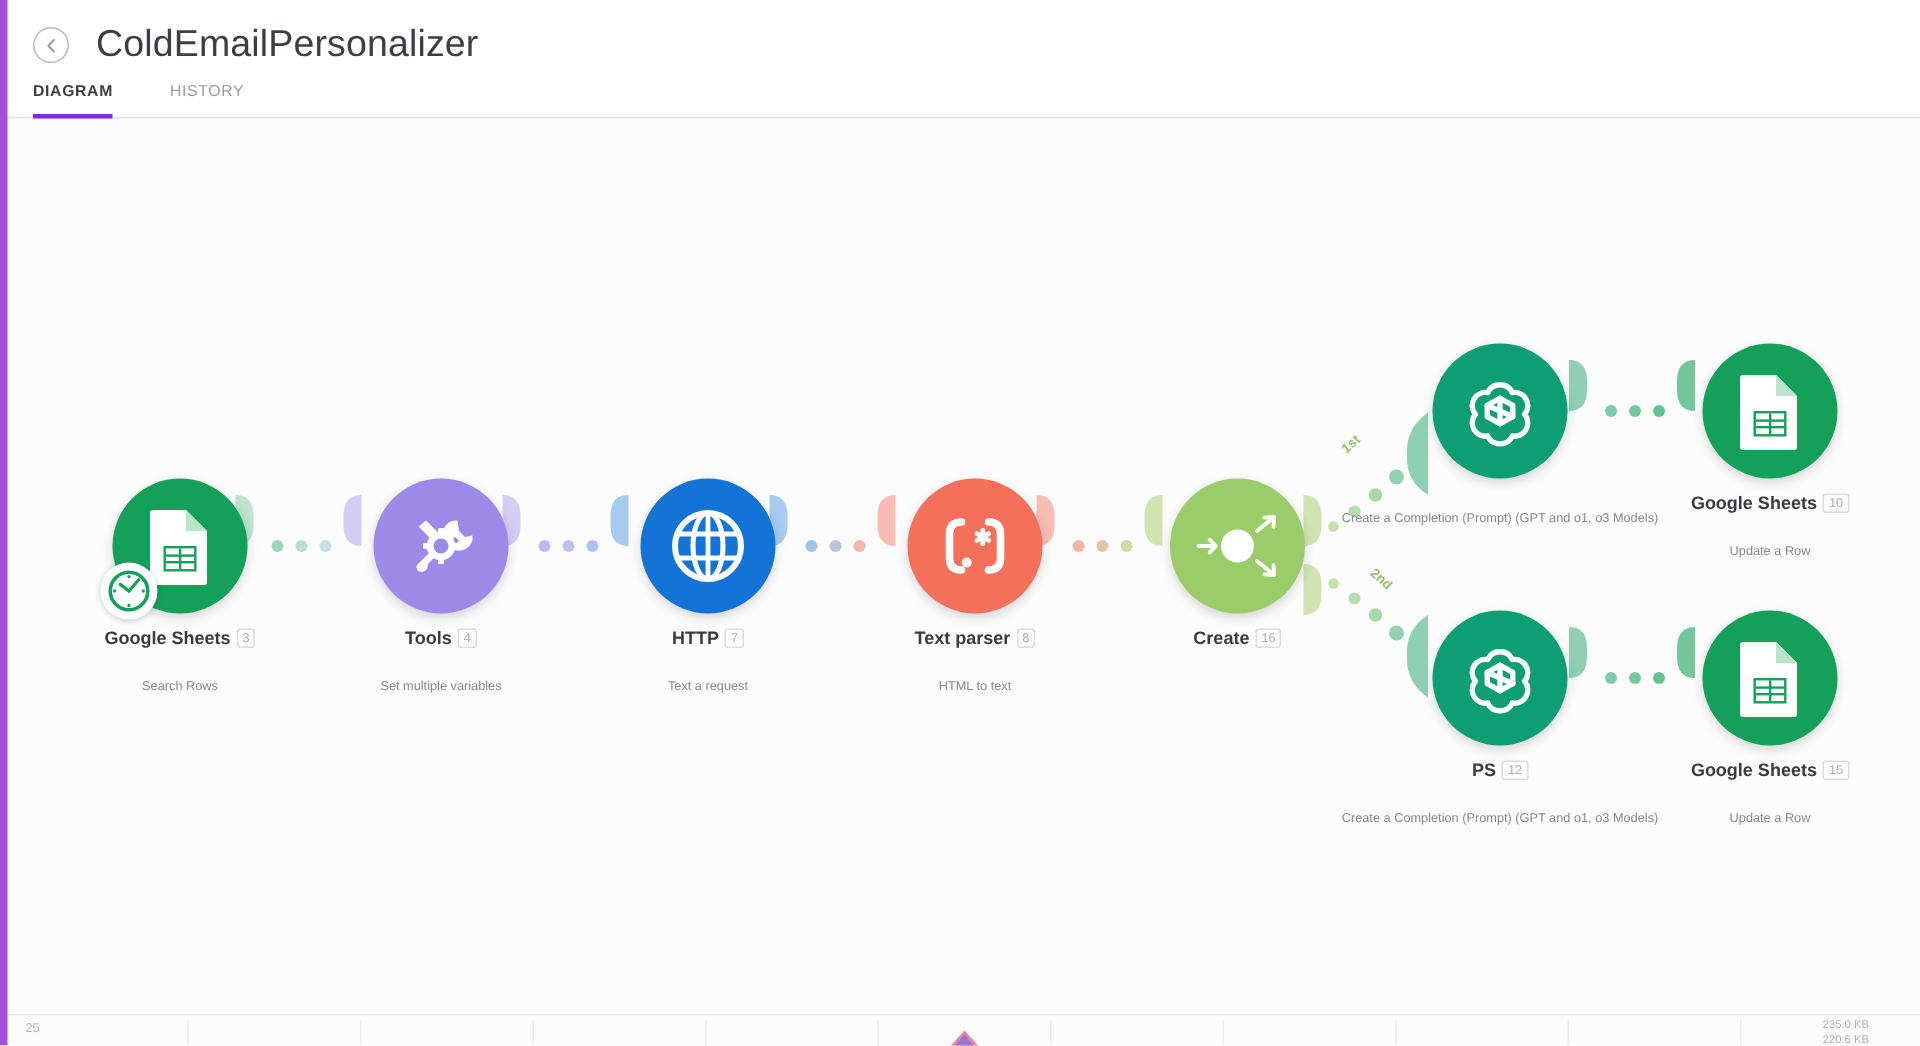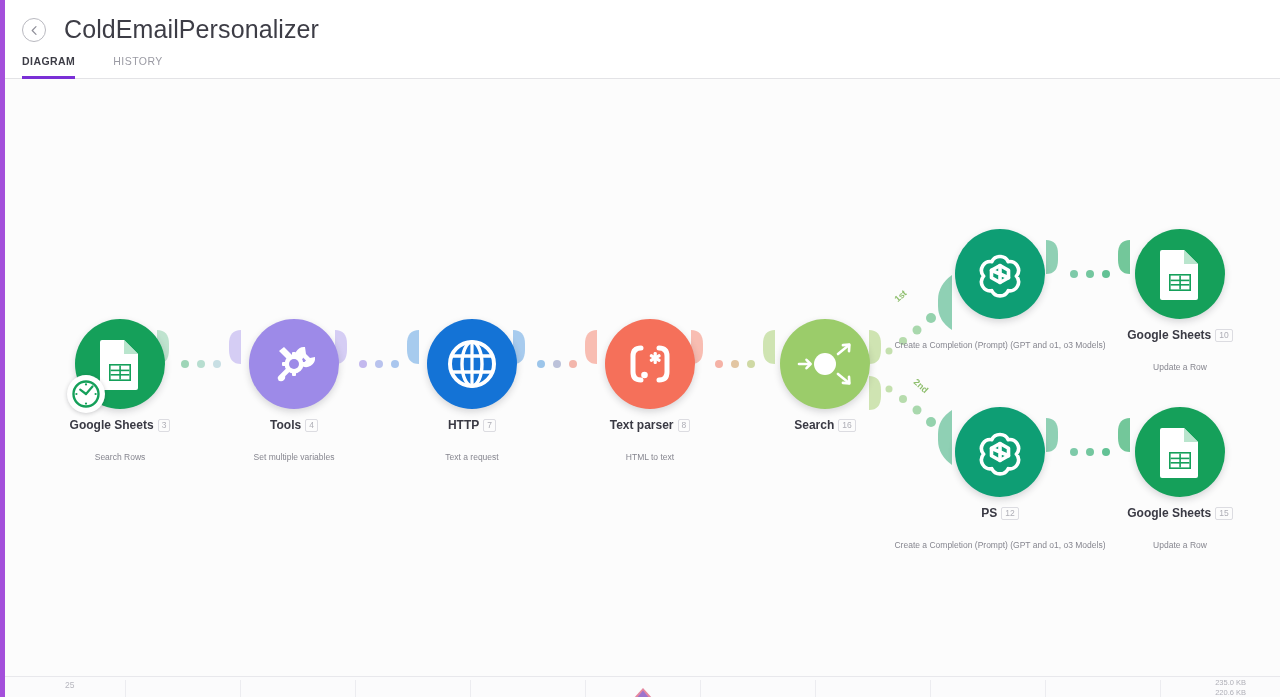--- a/index.html
+++ b/index.html
@@ -148,21 +148,21 @@
   
   .footer {
     position: absolute; left: 5px; bottom: 0;
     width: 1275px; height: 21px;
     background: #fbfbfc;
     border-top: 1px solid #e8e8ec;
     z-index: 30;
   }
   .footer-left {
     position: absolute; left: 12px; top: 3px;
-    font-size: 8.5px; color: #b7b7bf; margin-left: 48px;
+    font-size: 8.5px; color: #b7b7bf;
   }
   .footer-right {
     position: absolute; right: 34px; top: 1px;
     text-align: right;
     font-size: 7.5px; color: #b0b0b8;
     line-height: 9.5px;
   }
   .footer-center {
     position: absolute; left: 50%; bottom: -2px;
     transform: translateX(-50%);
@@ -391,21 +391,21 @@
                 <path d="M44 16 L55 7"></path>
                 <path d="M55 13.2 L55.4 6.6 L48.9 7.1"></path>
                 <path d="M44 36 L55 45"></path>
                 <path d="M48.9 44.9 L55.4 45.4 L55 38.8"></path>
               </g>
             </svg>
           </span>
         </div>
       </div>
       <div class="node-label">
-        <span>Search</span><span class="node-badge">16</span>
+        <span>Create</span><span class="node-badge">16</span>
       </div>
       <div class="node-sub"></div>
     </div>
 
     <div class="node wide" style="left:845px; top:149px;">
       <div class="bubble-wrap">
         <div class="bubble" style="background:#0e9e74;">
           <span>
             <svg width="54" height="54" viewBox="0 0 54 54">
               <g fill="none" stroke="#ffffff" stroke-width="3.6" stroke-linejoin="round" stroke-linecap="round">

